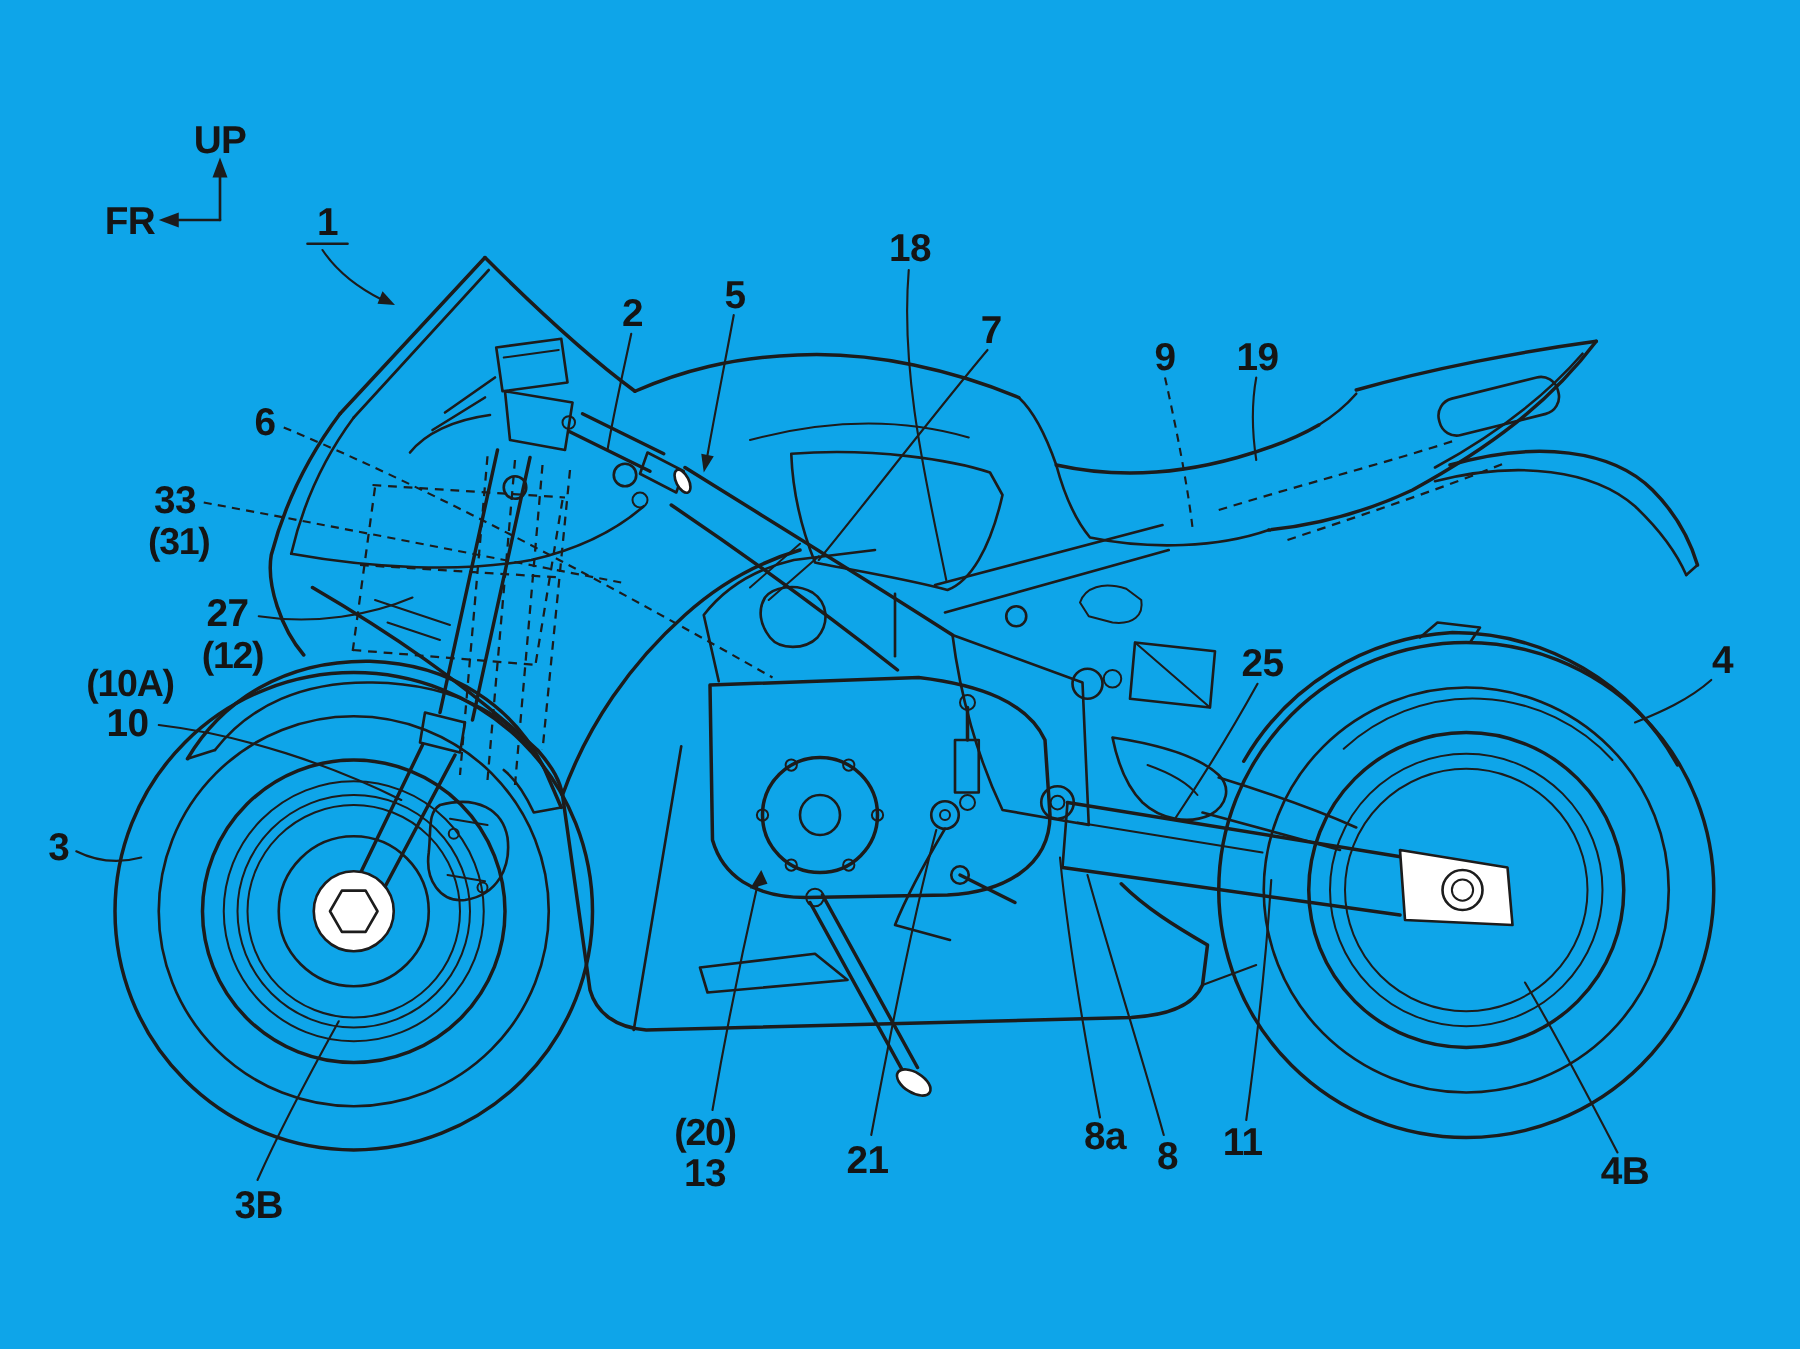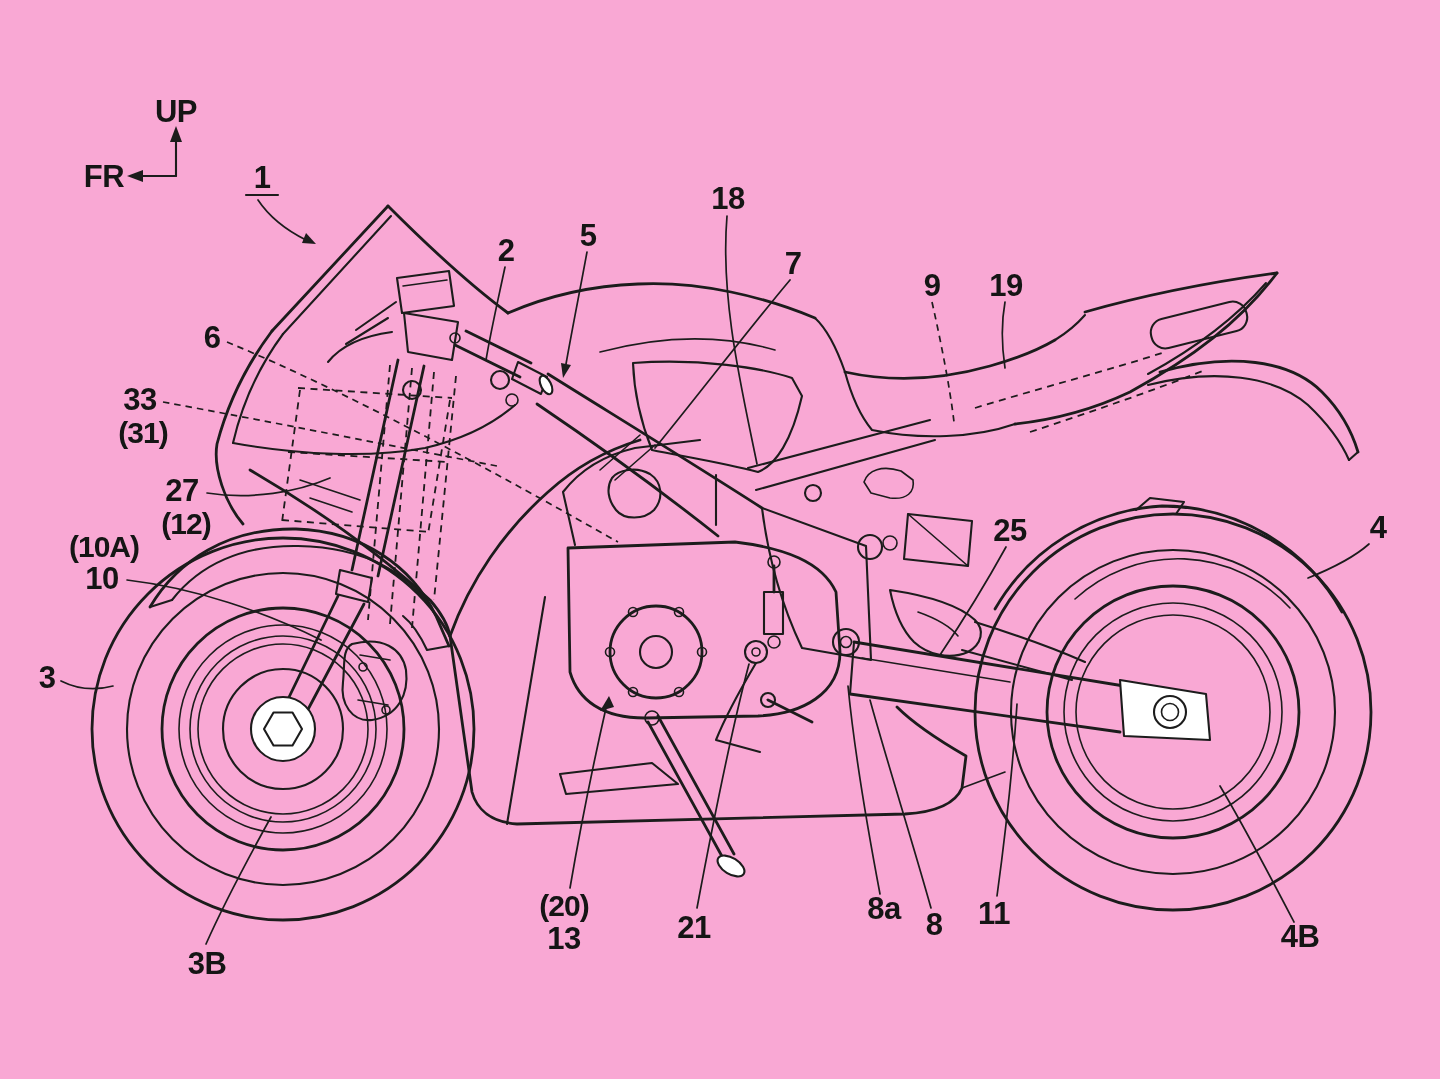--- a/index.html
+++ b/index.html
@@ -1,17 +1,17 @@
 <!DOCTYPE html>
 <html><head>
 <meta charset="utf-8">
 <style>
   html,body{margin:0;padding:0;background:#ffffff;}
   body{width:1440px;height:1079px;overflow:hidden;}
-  .stage{position:relative;width:1440px;height:1079px;background:#f9a8d4;}
+  .stage{position:relative;width:1440px;height:1079px;background:#0ea5e9;}
   svg{position:absolute;left:0;top:0;}
   
   .o  {fill:none;stroke:#1c1c1c;stroke-width:2.8;stroke-linecap:round;stroke-linejoin:round;}
   .m  {fill:none;stroke:#1c1c1c;stroke-width:2.1;stroke-linecap:round;stroke-linejoin:round;}
   .t  {fill:none;stroke:#1c1c1c;stroke-width:1.6;stroke-linecap:round;stroke-linejoin:round;}
   .d  {fill:none;stroke:#1c1c1c;stroke-width:1.8;stroke-dasharray:7 5.5;stroke-linecap:butt;}
   .ld {fill:none;stroke:#1c1c1c;stroke-width:1.7;stroke-linecap:round;}
   .ldd{fill:none;stroke:#1c1c1c;stroke-width:1.7;stroke-dasharray:6.5 5;stroke-linecap:butt;}
   .fw {fill:#ffffff;stroke:#1c1c1c;stroke-width:2.1;stroke-linejoin:round;}
   .ah {fill:#1c1c1c;stroke:none;}

